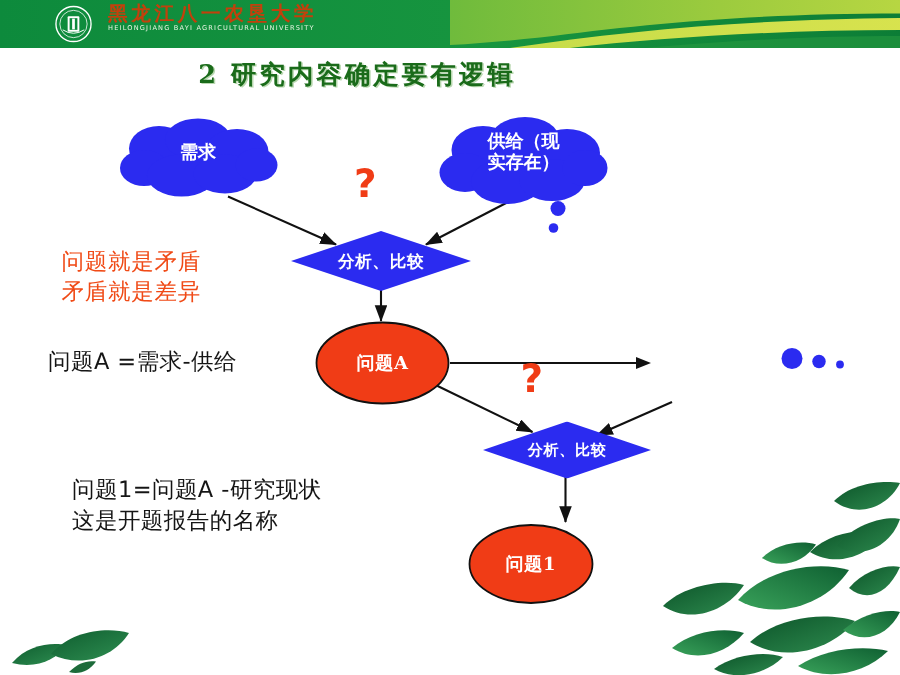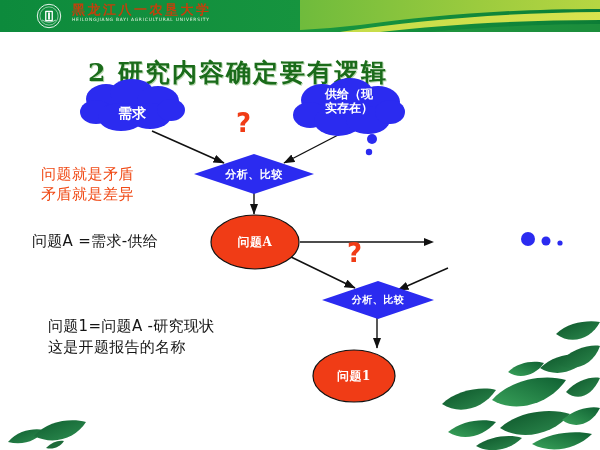--- a/index.html
+++ b/index.html
@@ -55,25 +55,25 @@
   #header-rule {
     position: absolute;
     left: 0; top: 32px;
     width: 600px; height: 2px;
     background: #ffffff;
   }
 
   
   #title {
     position: absolute;
-    left: 0; top: 56px;
+    left: 0; top: 38px;
     width: 476px;
     text-align: center;
     font-family: "DejaVu Serif", "Liberation Serif", serif;
-    font-size: 25px;
+    font-size: 17px;
     font-weight: bold;
     color: #1a6b1a;
     letter-spacing: 2px;
     text-shadow: 1px 1px 0 #b9d8b0;
     white-space: nowrap;
   }
 
   
   #wires {
     position: absolute;
@@ -247,21 +247,21 @@
       <g fill="#2b2bf0">
         <ellipse cx="30" cy="22" rx="20" ry="15"></ellipse>
         <ellipse cx="56" cy="16" rx="22" ry="14"></ellipse>
         <ellipse cx="82" cy="24" rx="21" ry="15"></ellipse>
         <ellipse cx="20" cy="35" rx="16" ry="12"></ellipse>
         <ellipse cx="45" cy="40" rx="23" ry="14"></ellipse>
         <ellipse cx="74" cy="39" rx="21" ry="13"></ellipse>
         <ellipse cx="95" cy="33" rx="14" ry="11"></ellipse>
       </g>
     </svg>
-    <div class="cloud-label" style="top:28px; font-size:14px;">需求</div>
+    <div class="cloud-label" style="top:18px; font-size:12px;">需求</div>
   </div>
 
   <div class="cloud" style="left:290px; top:76px; width:118px; height:64px;">
     <svg width="118" height="64" viewBox="0 0 118 64">
       <g fill="#2b2bf0">
         <ellipse cx="32" cy="24" rx="21" ry="16"></ellipse>
         <ellipse cx="60" cy="17" rx="23" ry="15"></ellipse>
         <ellipse cx="88" cy="26" rx="22" ry="16"></ellipse>
         <ellipse cx="20" cy="39" rx="17" ry="13"></ellipse>
         <ellipse cx="48" cy="45" rx="24" ry="15"></ellipse>

